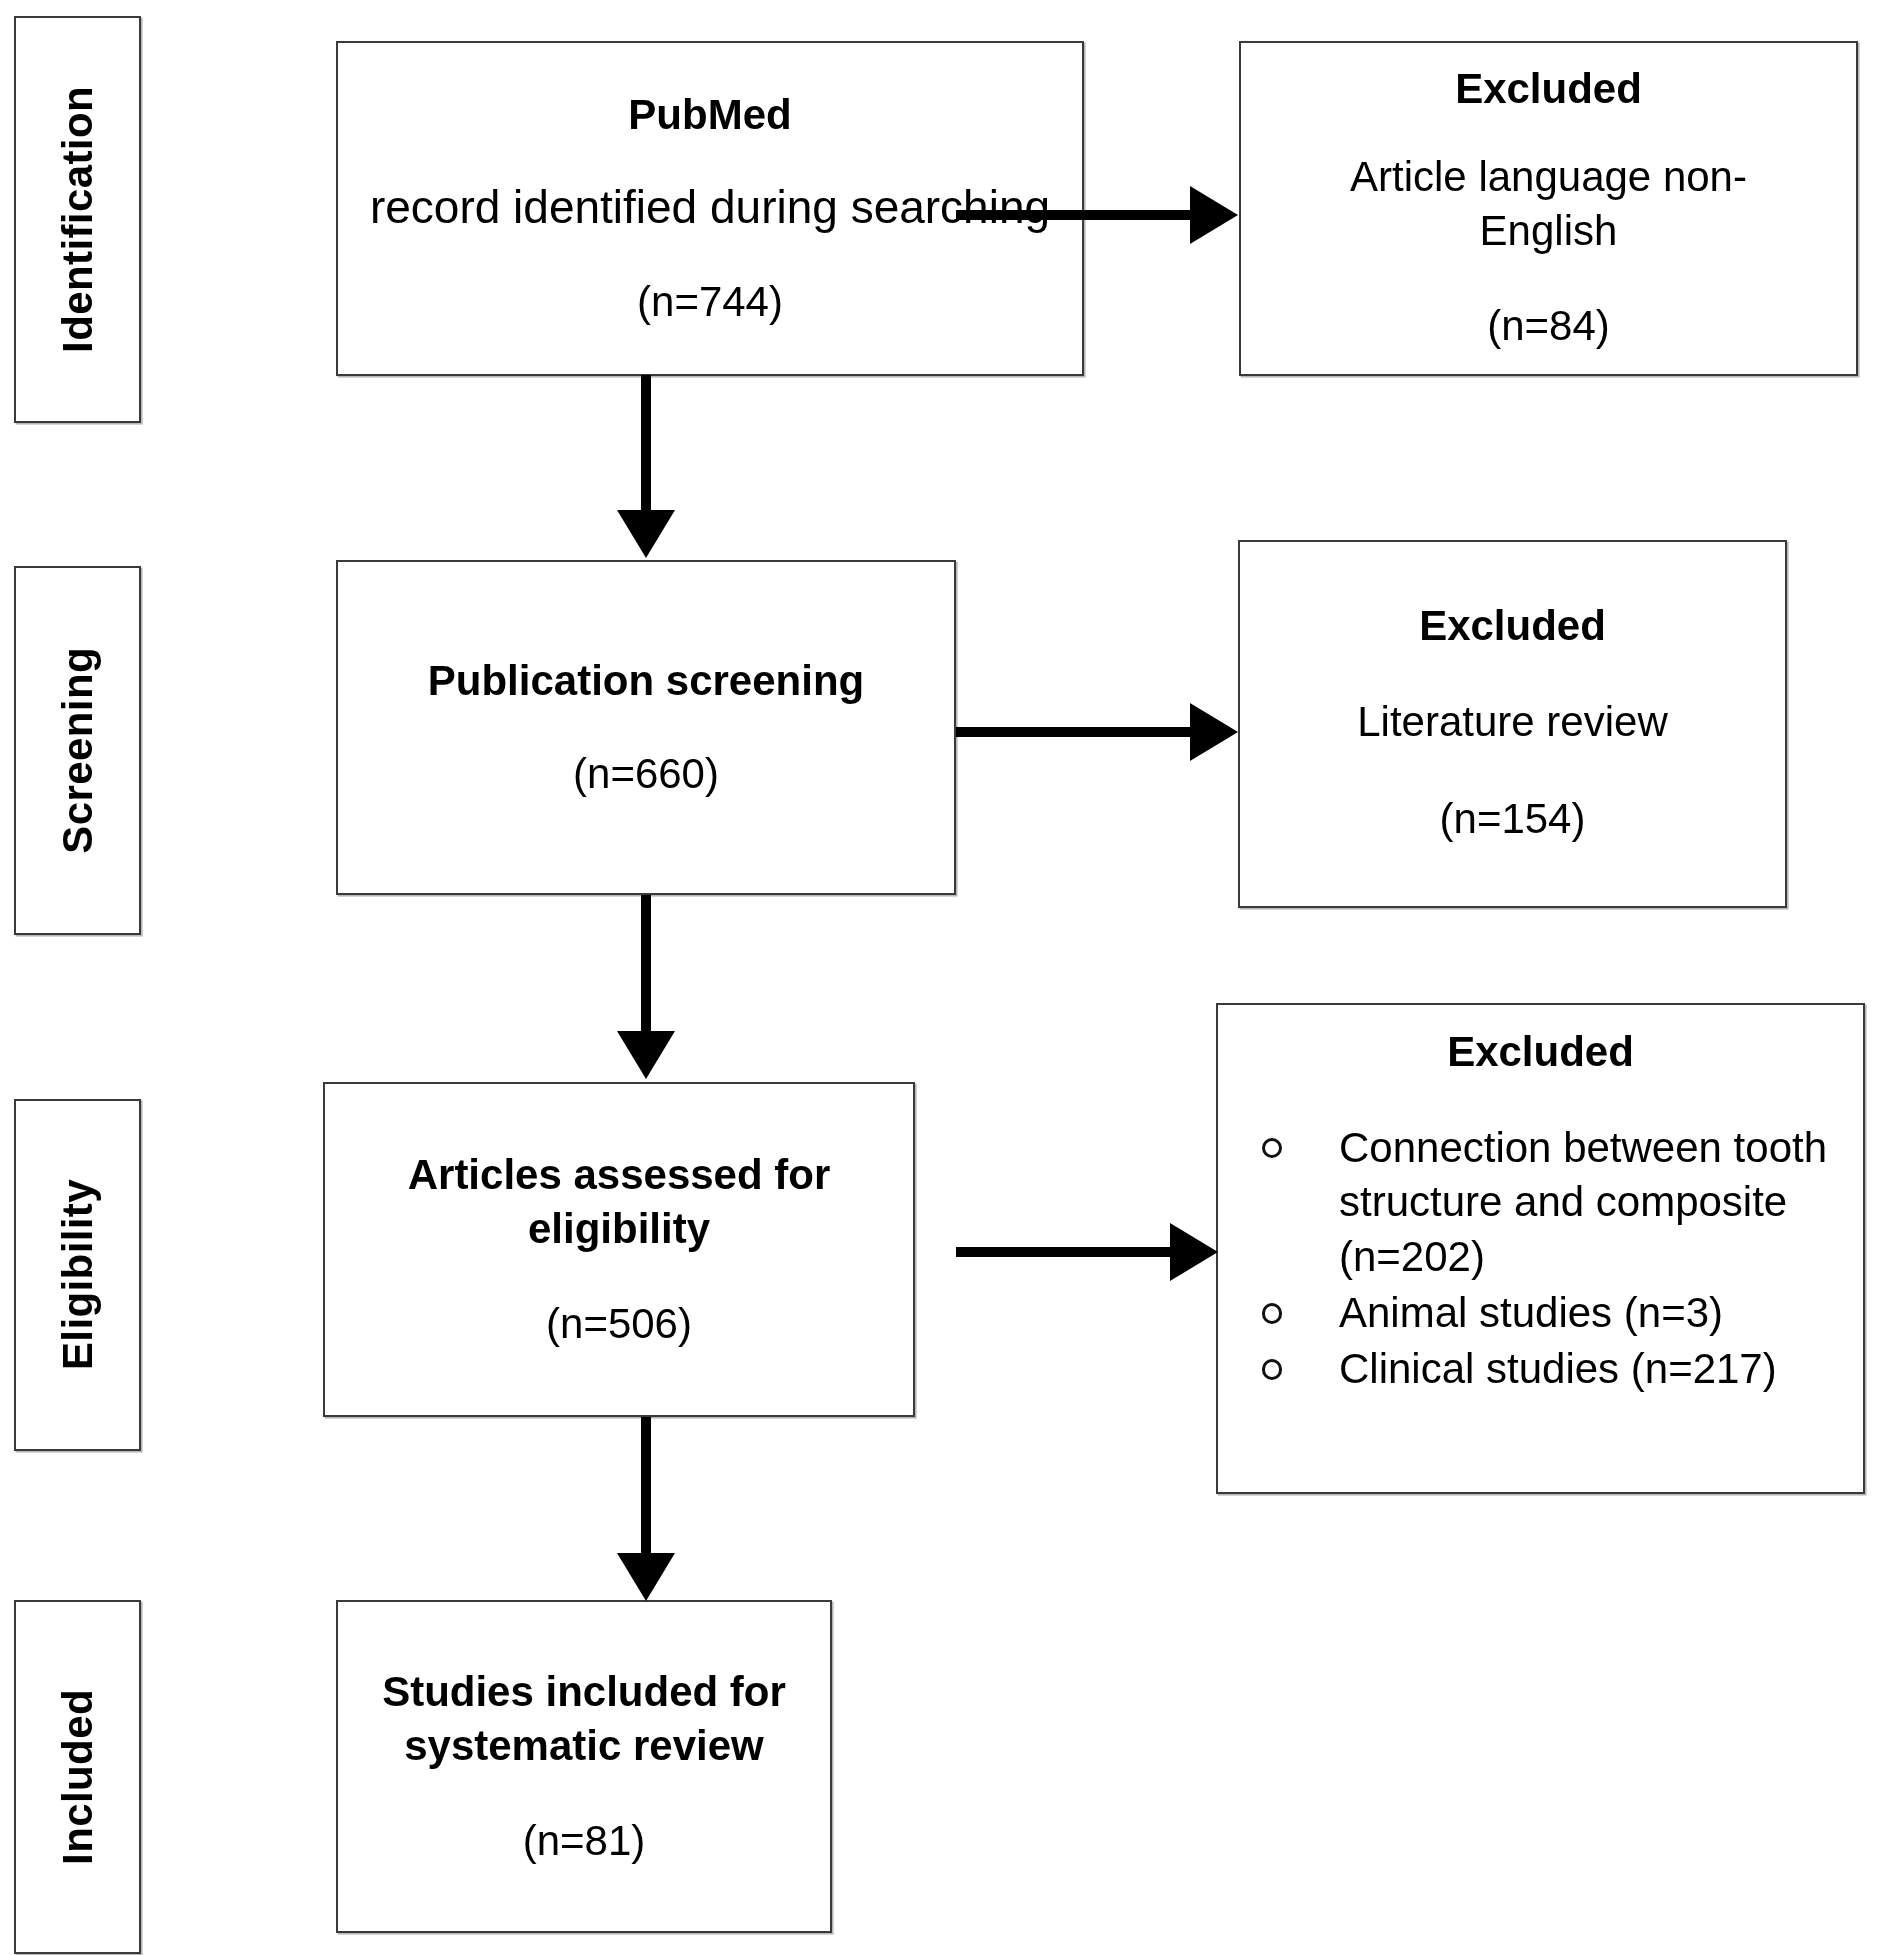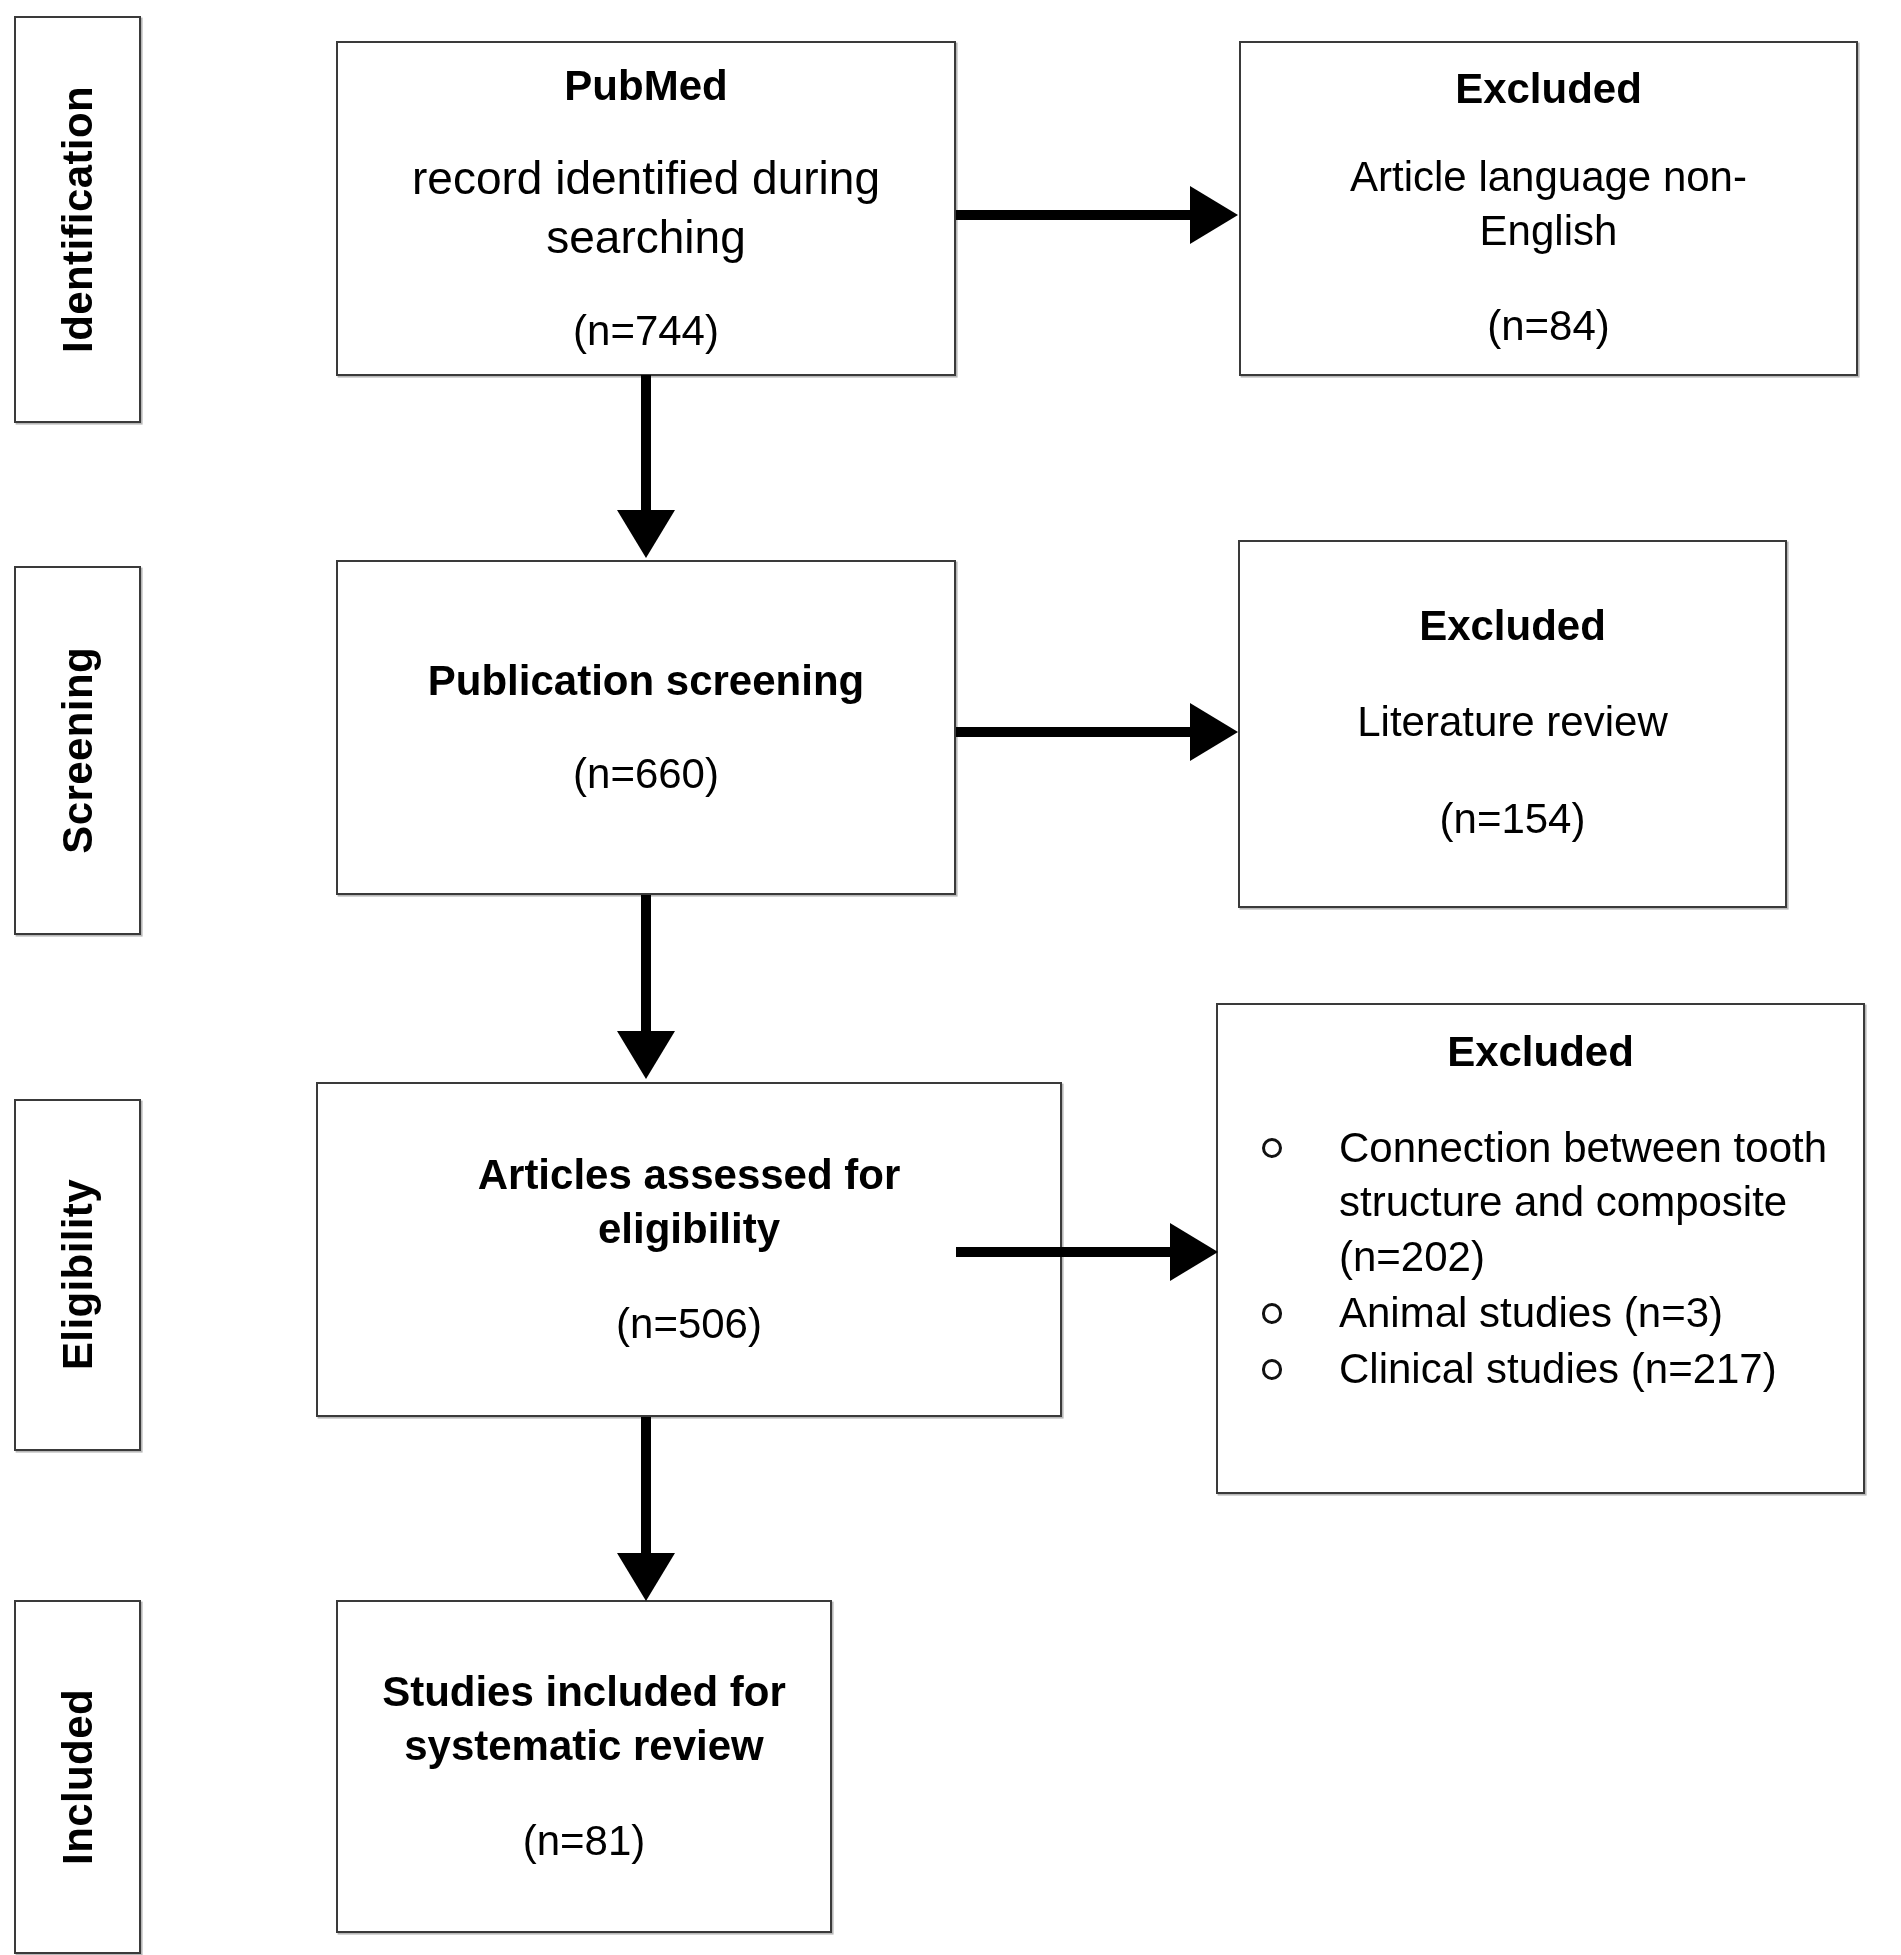--- a/index.html
+++ b/index.html
@@ -170,32 +170,32 @@
   </div>
 
   <div class="box stage-box" style="left:14px; top:1099px; width:127px; height:352px;">
     <span class="stage-label">Eligibility</span>
   </div>
 
   <div class="box stage-box" style="left:14px; top:1600px; width:127px; height:354px;">
     <span class="stage-label">Included</span>
   </div>
 
-  <div class="box proc-box" style="left:336px; top:41px; width:620px; height:335px;">
+  <div class="box proc-box" style="left:336px; top:41px; width:748px; height:335px;">
     <div class="proc-title">PubMed</div>
     <div class="proc-sub" style="margin-top:36px;">record identified during searching</div>
     <div class="proc-count" style="margin-top:38px;">(n=744)</div>
   </div>
 
   <div class="box proc-box" style="left:336px; top:560px; width:620px; height:335px;">
     <div class="proc-title">Publication screening</div>
     <div class="proc-count" style="margin-top:39px;">(n=660)</div>
   </div>
 
-  <div class="box proc-box" style="left:316px; top:1082px; width:746px; height:335px;">
+  <div class="box proc-box" style="left:323px; top:1082px; width:592px; height:335px;">
     <div class="proc-title" style="max-width:516px;">Articles assessed for eligibility</div>
     <div class="proc-count" style="margin-top:42px;">(n=506)</div>
   </div>
 
   <div class="box proc-box" style="left:336px; top:1600px; width:496px; height:333px;">
     <div class="proc-title" style="max-width:532px;">Studies included for systematic review</div>
     <div class="proc-count" style="margin-top:42px;">(n=81)</div>
   </div>
 
   <div class="box excl-box" style="left:1239px; top:41px; width:619px; height:335px;">

